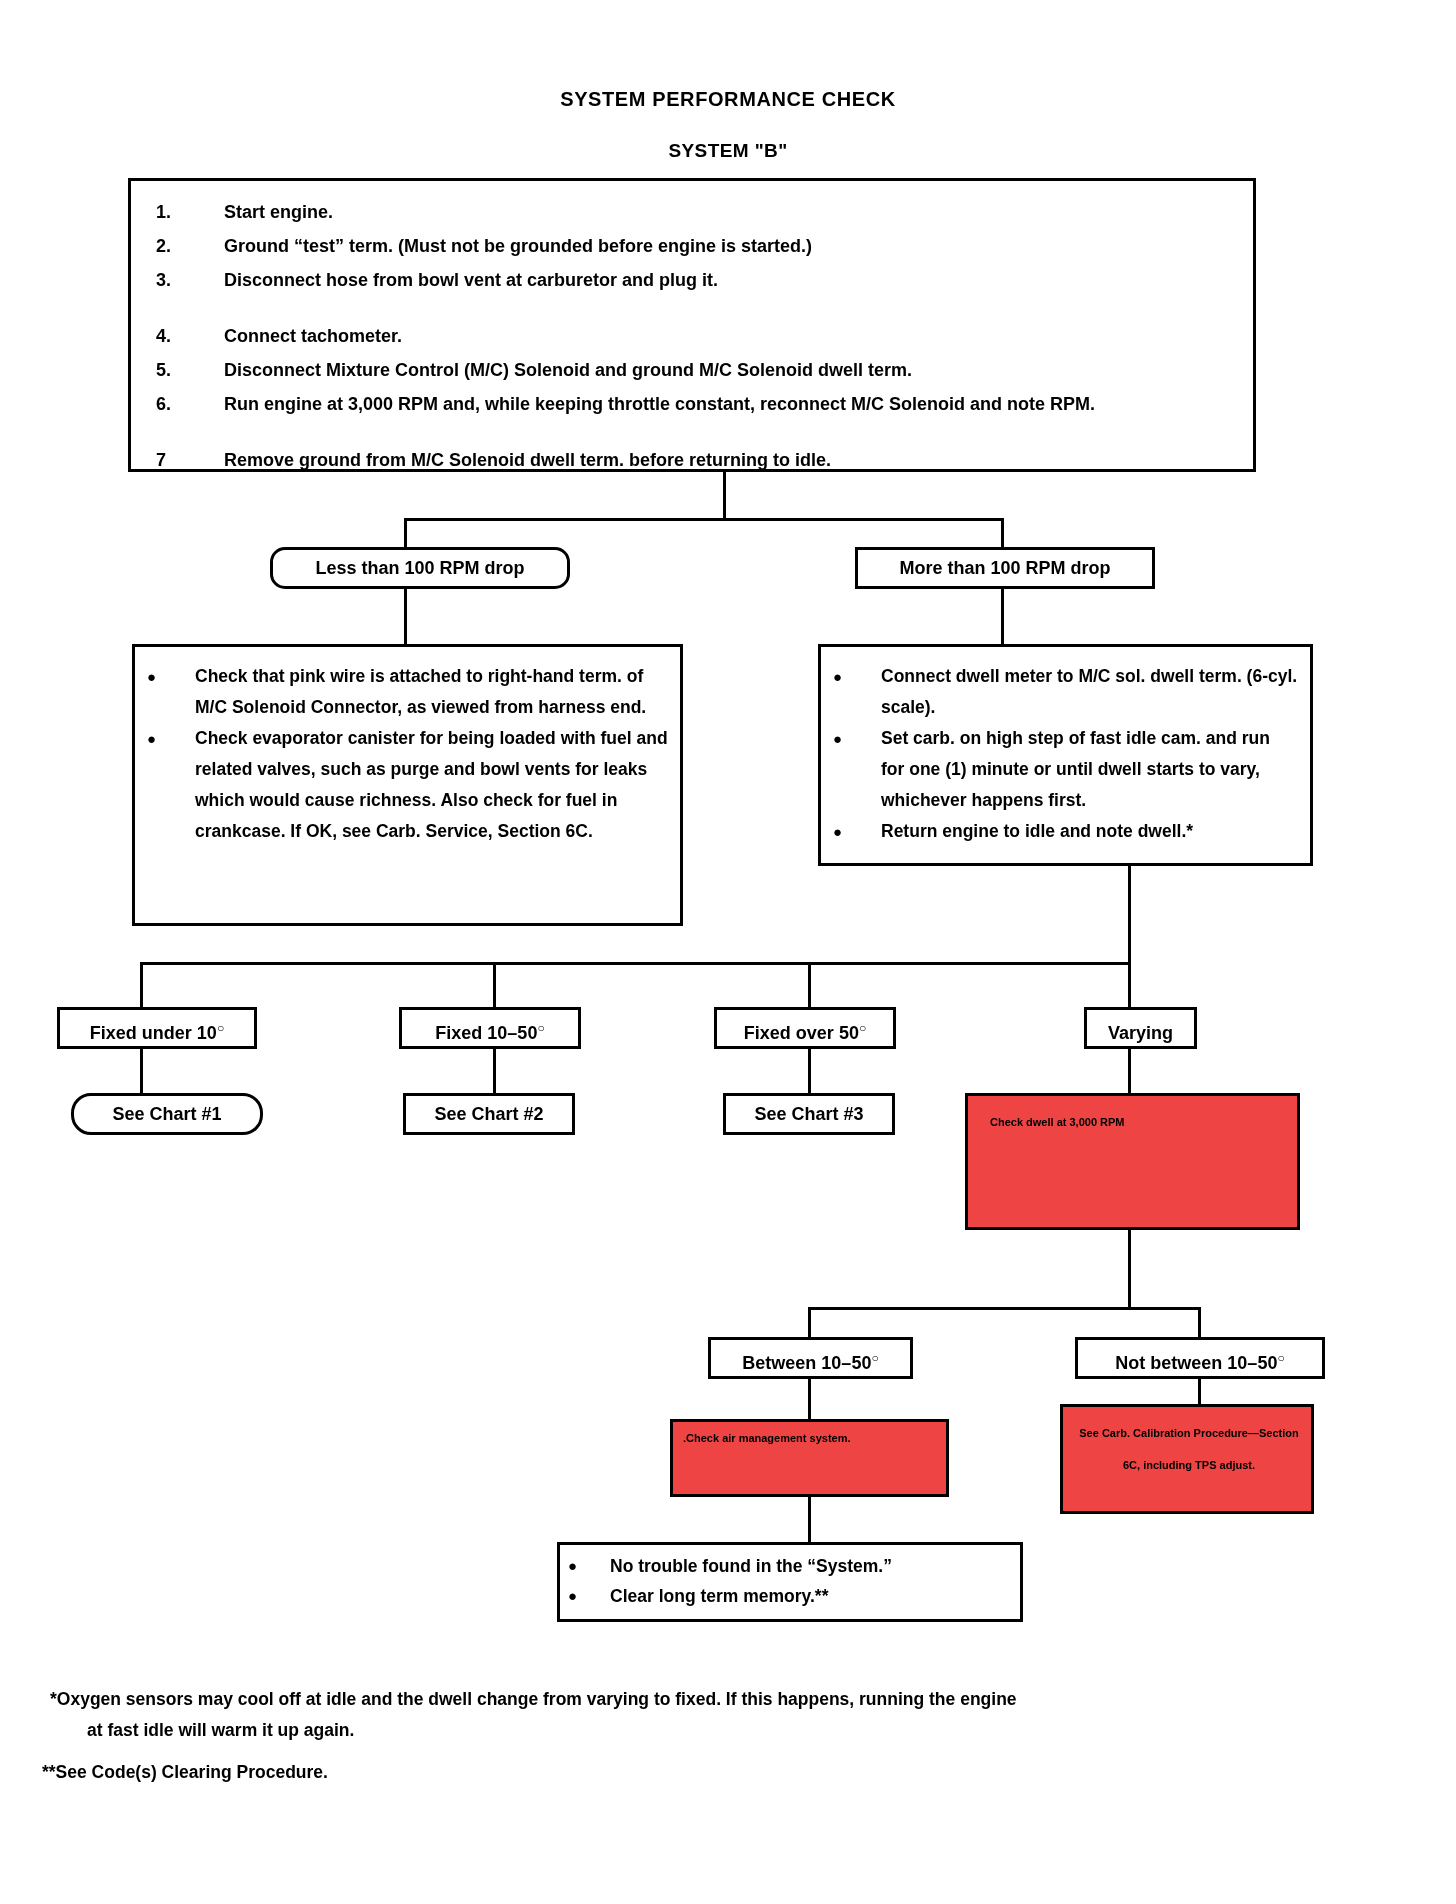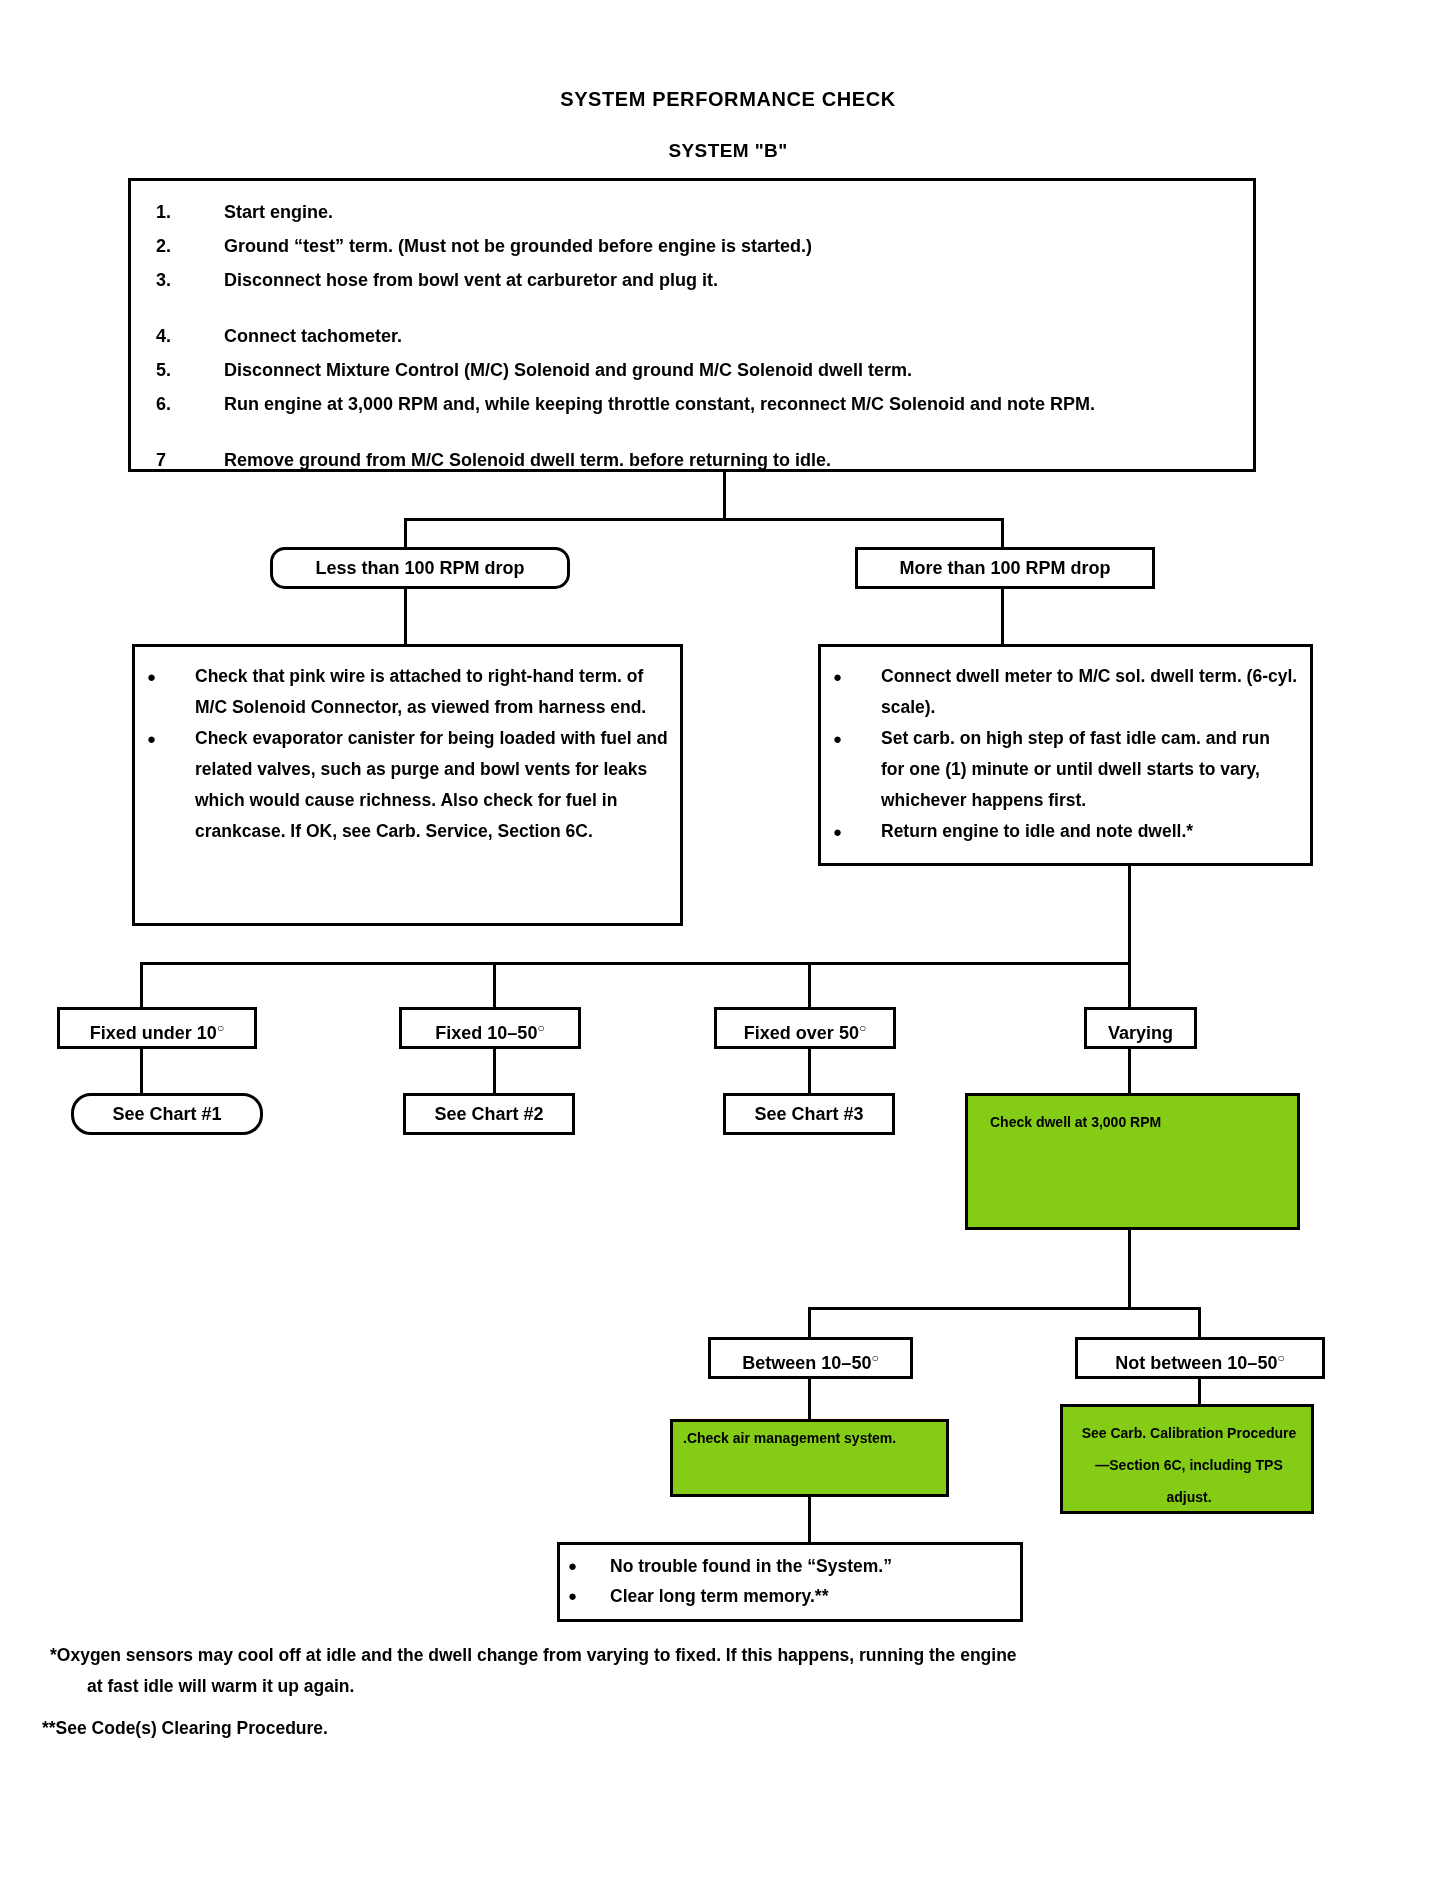--- a/index.html
+++ b/index.html
@@ -92,35 +92,36 @@
   .bl .dot {
     flex: 0 0 48px;
     font-size: 15px;
     line-height: 31px;
   }
   .bl .txt { flex: 1 1 auto; }
 
   .plain-box {
     box-sizing: border-box;
     border: 3px solid #000;
-    background: #84cc16;
-    font-size: 14px;
+    background: #ef4444;
+    font-size: 11px;
     font-weight: bold;
     line-height: 32px;
   }
 
   
   .ln-v { background: #000; width: 3px; }
   .ln-h { background: #000; height: 3px; }
 
   
   .foot {
     font-size: 17.5px;
     font-weight: bold;
     line-height: 31px;
+    margin-top: 44px;
   }
   .foot-ind { padding-left: 22px; }
 </style>
 </head>
 <body>
 
 <div id="page">
 
   <div class="abs title-main">SYSTEM PERFORMANCE CHECK</div>
   <div class="abs title-sub">SYSTEM "B"</div>

